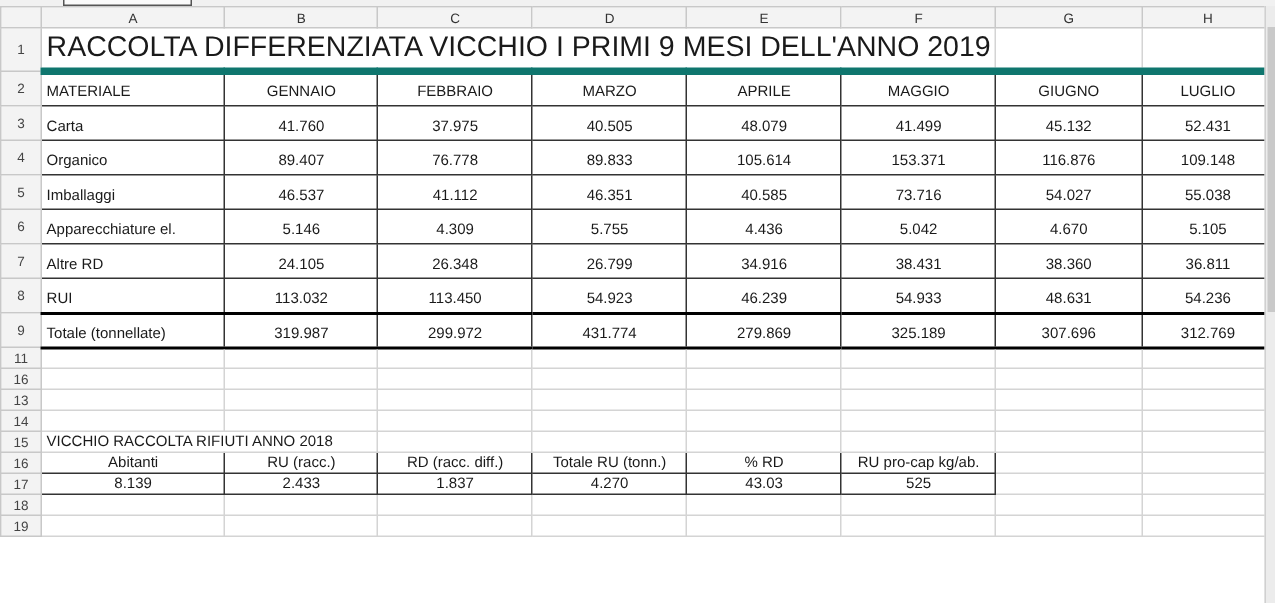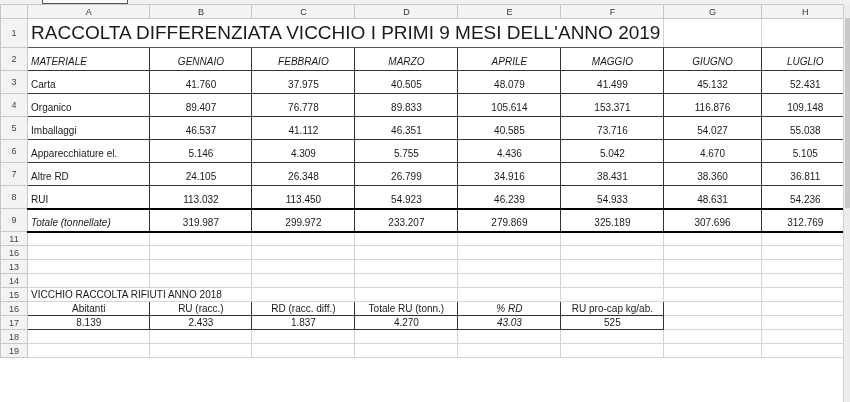--- a/index.html
+++ b/index.html
@@ -13,24 +13,24 @@
   table.sheet { border-collapse: collapse; table-layout: fixed; }
   table.sheet td, table.sheet th { overflow: hidden; white-space: nowrap; padding: 0 3px; font-weight: normal; }
 
   
   .colhdr th { height: 14px; font-size: 9px; color: #333; background: #f3f3f3; border: 1px solid #c8c8c8; text-align: center; }
   .corner { background: #f3f3f3 !important; }
   .rowhdr { background: #f3f3f3; border: 1px solid #c8c8c8; color: #444; font-size: 9px; text-align: center; padding: 0 !important; }
 
   td.c { border-right: 1px solid #d4d4d4; border-bottom: 1px solid #d4d4d4; font-size: 10px; }
   .ctr { text-align: center; }
-  .bold { font-weight: bold; font-style: italic; }
+  .bold { font-weight: bold; }
 
   
-  tr.r-title td.c { font-size: 19px; height: 29px; vertical-align: middle; border-bottom: 1px solid #0f766e; }
+  tr.r-title td.c { font-size: 19px; height: 29px; vertical-align: middle; border-bottom: 5px solid #0f766e; }
   tr.r-title td.title { border-left: 1px solid #000; border-top: 1px solid #000; }
   tr.r-main td.c { height: 23px; border-bottom: 1px solid #333; border-right: 1px solid #333; vertical-align: bottom; padding-bottom: 3px; }
   tr.r-main td.first { border-left: 1px solid #333; }
   tr.r-main.thick-bottom td.c { border-bottom: 2px solid #000; }
   tr.r-small td.c { height: 14px; font-size: 10px; }
   tr.r-small td.box { border: 1px solid #333; }
 
   .scrollbar { position: absolute; left: 843px; top: 4px; width: 7px; height: 398px; background: #ececec; border-left: 1px solid #d0d0d0; }
   .scroll-thumb { position: absolute; left: 1px; top: 14px; width: 5px; height: 190px; background: #c9c9c9; }
 </style>
@@ -156,21 +156,21 @@
     <td class="c ctr">54.933</td>
     <td class="c ctr">48.631</td>
     <td class="c ctr">54.236</td>
   </tr>
 
   <tr class="r-main thick-bottom">
     <td class="rowhdr">9</td>
     <td class="c first bold">Totale (tonnellate)</td>
     <td class="c ctr">319.987</td>
     <td class="c ctr">299.972</td>
-    <td class="c ctr">233.207</td>
+    <td class="c ctr">431.774</td>
     <td class="c ctr">279.869</td>
     <td class="c ctr">325.189</td>
     <td class="c ctr">307.696</td>
     <td class="c ctr">312.769</td>
   </tr>
 
 
   <tr class="r-small">
     <td class="rowhdr">11</td>
     <td class="c"></td>

